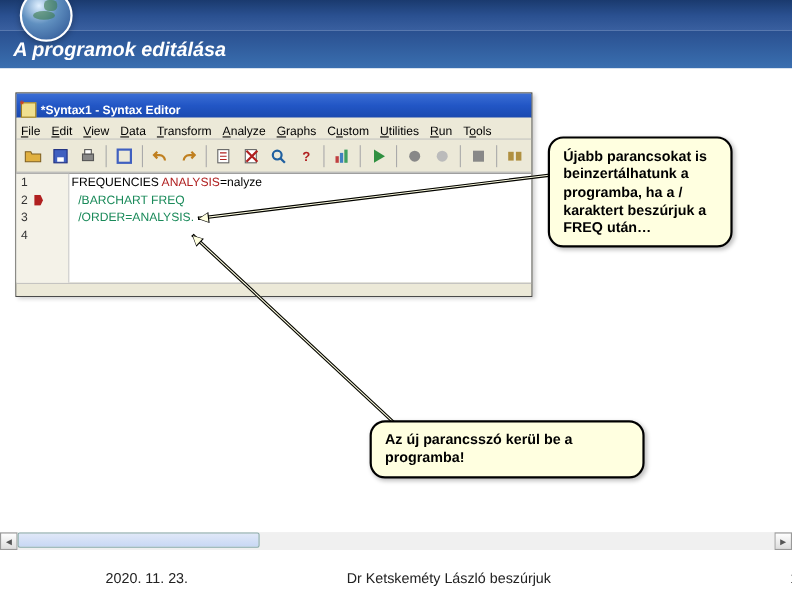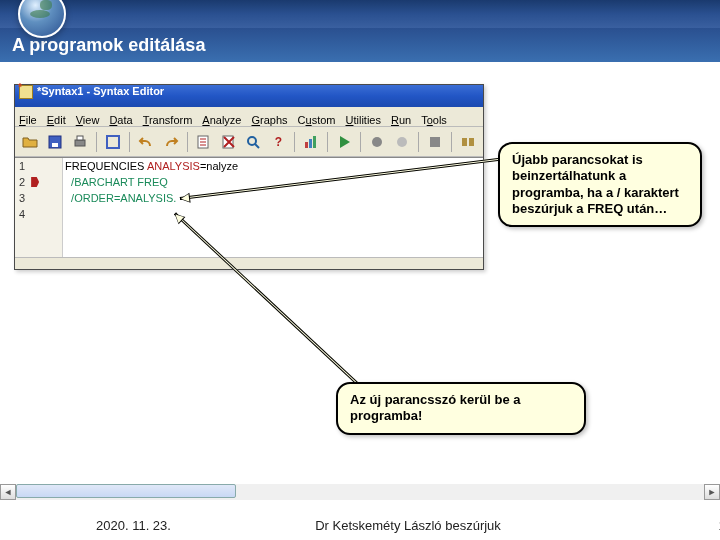--- a/index.html
+++ b/index.html
@@ -3,26 +3,26 @@
 <meta charset="utf-8">
 <style>
   * { box-sizing: border-box; margin: 0; padding: 0; }
   body { font-family: Arial, sans-serif; width: 720px; height: 540px; background: white; position: relative; overflow: hidden; }
 
   .top-banner { height: 28px; background: linear-gradient(to bottom, #1a3a6e 0%, #2a5090 50%, #3a60a0 100%); position: relative; }
   .globe { position: absolute; left: 18px; top: -10px; width: 48px; height: 48px; border-radius: 50%; background: radial-gradient(circle at 35% 30%, #e0f0ff 0%, #6090c0 40%, #2a5090 100%); border: 2px solid #fff; box-shadow: 0 2px 6px rgba(0,0,0,0.3); z-index: 5; }
   .globe::before { content:""; position:absolute; left:10px; top:18px; width:20px; height:8px; background:#3a7a4a; border-radius:50%; opacity:0.6;}
   .globe::after { content:""; position:absolute; left:20px; top:8px; width:12px; height:10px; background:#3a7a4a; border-radius:40%; opacity:0.6;}
 
-  .title-bar { height: 34px; background: linear-gradient(to bottom, #2a5090 0%, #3a6fb0 100%); color: white; display: flex; align-items: center; padding-left: 12px; font-size: 18px; font-weight: bold; }
+  .title-bar { height: 34px; background: linear-gradient(to bottom, #2a5090 0%, #3a6fb0 100%); color: white; display: flex; align-items: center; padding-left: 12px; font-size: 18px; font-weight: bold; font-style: italic; }
 
   .slide-body { position: relative; width: 720px; height: 478px; }
 
   .editor-window { position: absolute; left: 14px; top: 22px; width: 470px; border: 1px solid #4a4a4a; background: #ece9d8; box-shadow: 2px 2px 4px rgba(0,0,0,0.2); }
-  .win-titlebar { height: 22px; background: linear-gradient(to bottom, #3b6ed5 0%, #2256c5 50%, #1a49b0 100%); color: white; display: flex; align-items: flex-start; padding: 0 4px; font-size: 11px; font-weight: bold; }
+  .win-titlebar { height: 22px; background: linear-gradient(to bottom, #3b6ed5 0%, #2256c5 50%, #1a49b0 100%); color: white; display: flex; align-items: flex-end; padding: 0 4px; font-size: 11px; font-weight: bold; }
   .win-icon { width: 14px; height: 14px; background: #f0e090; border: 1px solid #a08020; margin-right: 4px; position: relative; }
   .win-icon::after { content: "*"; position: absolute; left: -2px; top: -4px; color: #d04020; font-size: 10px; }
 
   .menubar { height: 20px; background: #ece9d8; display: flex; align-items: flex-end; padding: 0 4px; font-size: 11px; gap: 10px; border-bottom: 1px solid #bbb; }
   .menubar span { cursor: default; }
   .menubar u { text-decoration: underline; text-underline-offset: 1px; }
 
   .toolbar { height: 30px; background: #ece9d8; border-bottom: 1px solid #bbb; display: flex; align-items: center; padding: 0 4px; gap: 3px; }
   .tb { width: 22px; height: 22px; border: 1px solid transparent; display:flex; align-items:center; justify-content:center; font-size:12px; color:#333;}
   .tb svg { width: 16px; height: 16px; }
@@ -34,21 +34,21 @@
   .mark { width: 8px; height: 10px; background: #b02020; display:inline-block; clip-path: polygon(0 0, 70% 0, 100% 50%, 70% 100%, 0 100%); }
   .code { flex: 1; font-family: Arial, sans-serif; font-size: 11px; padding: 2px 0 0 2px; }
   .code-line { height: 16px; white-space: pre; }
   .kw { color: #000; }
   .cmd { color: #b02020; }
   .var { color: #1a8a5a; }
 
   .status-strip { height: 12px; background: #ece9d8; border-top: 1px solid #bbb; }
 
   .callout { position: absolute; background: #ffffe0; border: 2px solid #000; border-radius: 14px; padding: 8px 12px; font-size: 13px; font-weight: bold; line-height: 1.25; box-shadow: 2px 2px 4px rgba(0,0,0,0.25); }
-  .callout1 { left: 498px; top: 80px; width: 204px; }
+  .callout1 { left: 498px; top: 62px; width: 168px; }
   .callout2 { left: 318px; top: 320px; width: 250px; margin-left: 18px; }
 
   .pointer { position: absolute; background: #ffffe0; }
   .pointer1 { left: 180px; top: 135px; width: 340px; height: 3px; transform: rotate(-7deg); transform-origin: left center; border: 1px solid #000; border-right: none; }
   .pointer1::before { content:""; position:absolute; left:-6px; top:-4px; border: 5px solid transparent; border-right: 10px solid #000; }
   .pointer1::after { content:""; position:absolute; left:-4px; top:-3px; border: 4px solid transparent; border-right: 8px solid #ffffe0; }
 
   .pointer2 { left: 175px; top: 150px; width: 260px; height: 3px; transform: rotate(43deg); transform-origin: left center; border: 1px solid #000; border-right:none; }
   .pointer2::before { content:""; position:absolute; left:-6px; top:-4px; border: 5px solid transparent; border-right: 10px solid #000; }
   .pointer2::after { content:""; position:absolute; left:-4px; top:-3px; border: 4px solid transparent; border-right: 8px solid #ffffe0; }

